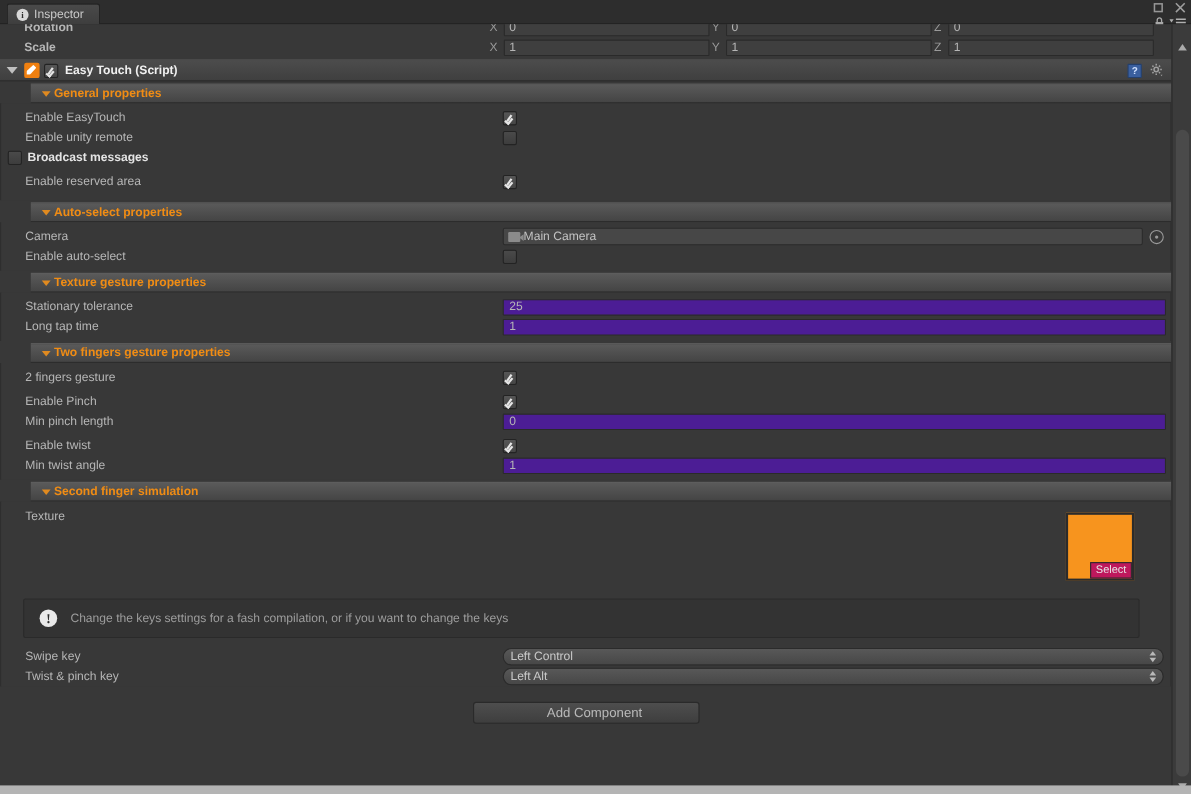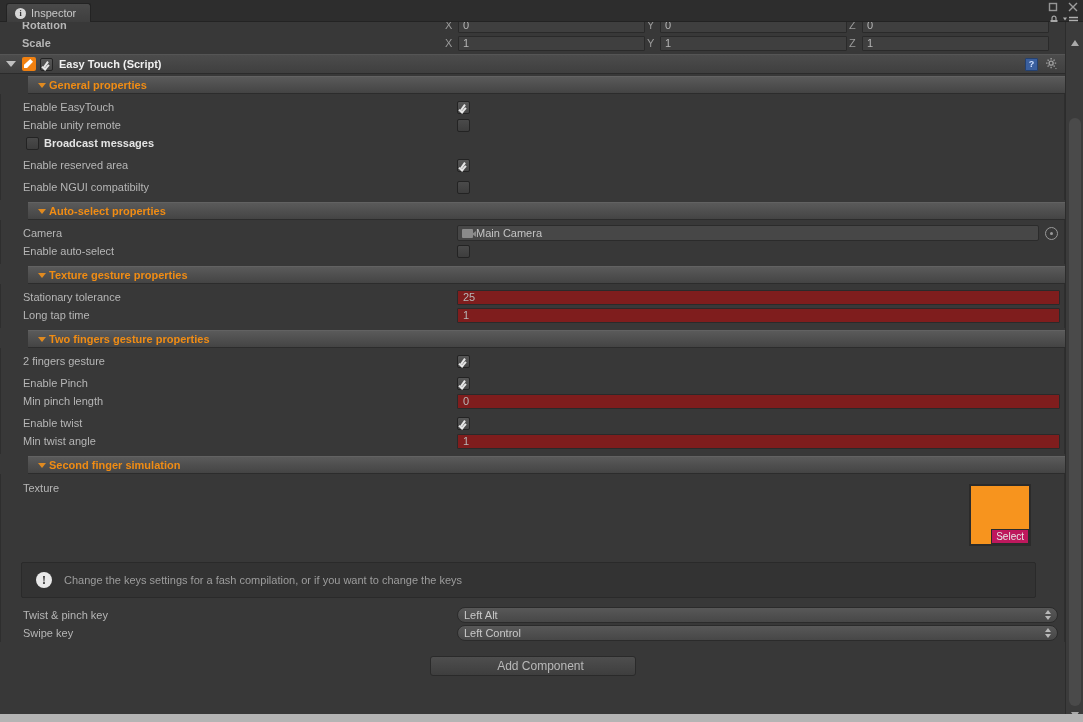--- a/index.html
+++ b/index.html
@@ -166,21 +166,21 @@
     height: 18px; display: flex; align-items: center; position: relative;
   }
   .prow .plabel {
     padding-left: 22px; color: #b6b6b6; font-size: 11px;
     width: 440px; white-space: nowrap;
   }
   .ctrl-col { position: absolute; left: 456px; right: 4px; display: flex; align-items: center; }
 
   .txtfield {
     height: 15px; width: 100%;
-    background: #7f1d1d; border: 1px solid #2a2a2a; border-radius: 1px;
+    background: #4c1d95; border: 1px solid #2a2a2a; border-radius: 1px;
     color: #b6b6b6; font-size: 11px;
     display: flex; align-items: center; padding-left: 5px;
   }
 
   .objfield {
     height: 16px; flex: 1;
     background: #474747; border: 1px solid #2b2b2b; border-radius: 2px;
     color: #c3c3c3; font-size: 11px;
     display: flex; align-items: center; gap: 3px; padding-left: 4px;
   }
@@ -197,21 +197,21 @@
     width: 13px; height: 13px; margin-left: 6px; border-radius: 50%;
     border: 1px solid #9a9a9a; position: relative; flex: none;
   }
   .circle-sel::after {
     content: ""; position: absolute; left: 4px; top: 4px;
     width: 3px; height: 3px; border-radius: 50%; background: #9a9a9a;
   }
 
   .bc-row {
     height: 18px; display: flex; align-items: center; gap: 5px;
-    padding-left: 25px;
+    padding-left: 6px;
   }
   .bc-row .bclabel {
     color: #e4e4e4; font-weight: bold; font-size: 11px;
   }
 
   
   .texture-area {
     position: relative; height: 78px;
     background: #383838;
   }
@@ -412,26 +412,20 @@
       <div class="gap-sm"></div>
       <div class="prow">
         <span class="plabel">Enable reserved area</span>
         <span class="ctrl-col">
             <span class="cbox">
               <span class="tick"></span>
             </span>
           </span>
       </div>
       <div class="gap-sm"></div>
-      <div class="prow">
-        <span class="plabel">Enable NGUI compatibilty</span>
-        <span class="ctrl-col">
-            <span class="cbox off"></span>
-          </span>
-      </div>
     </div>
 
     <div class="section-bar">
       <span class="arrow"></span>
       <span class="title">Auto-select properties</span>
     </div>
     <div class="section-body">
       <div class="prow">
         <span class="plabel">Camera</span>
         <span class="ctrl-col" style="right:6px;">
@@ -524,44 +518,44 @@
         <span class="tex-swatch">
           <span class="tex-select">Select</span>
         </span>
       </div>
 
       <div class="helpbox">
         <span class="help-icon">!</span>
         <span class="help-text">Change the keys settings for a fash compilation, or if you want to change the keys</span>
       </div>
 
+      <div class="prow">
+        <span class="plabel">Swipe key</span>
+        <span class="ctrl-col" style="right:6px;">
+          <span class="dropdown">
+            <span>Left Control</span>
+            <span class="dd-arrows">
+                <i class="up"></i>
+                <i class="dn"></i>
+              </span>
+          </span>
+        </span>
+      </div>
       <div class="prow">
         <span class="plabel">Twist &amp; pinch key</span>
         <span class="ctrl-col" style="right:6px;">
           <span class="dropdown">
             <span>Left Alt</span>
             <span class="dd-arrows">
                 <i class="up"></i>
                 <i class="dn"></i>
               </span>
           </span>
         </span>
       </div>
-      <div class="prow">
-        <span class="plabel">Swipe key</span>
-        <span class="ctrl-col" style="right:6px;">
-          <span class="dropdown">
-            <span>Left Control</span>
-            <span class="dd-arrows">
-                <i class="up"></i>
-                <i class="dn"></i>
-              </span>
-          </span>
-        </span>
-      </div>
     </div>
 
     <div class="addcomp-wrap">
       <div class="addcomp">Add Component</div>
     </div>
 
   </div>
 
   <div class="scrollbar">
     <span class="sb-up-mini"></span>

